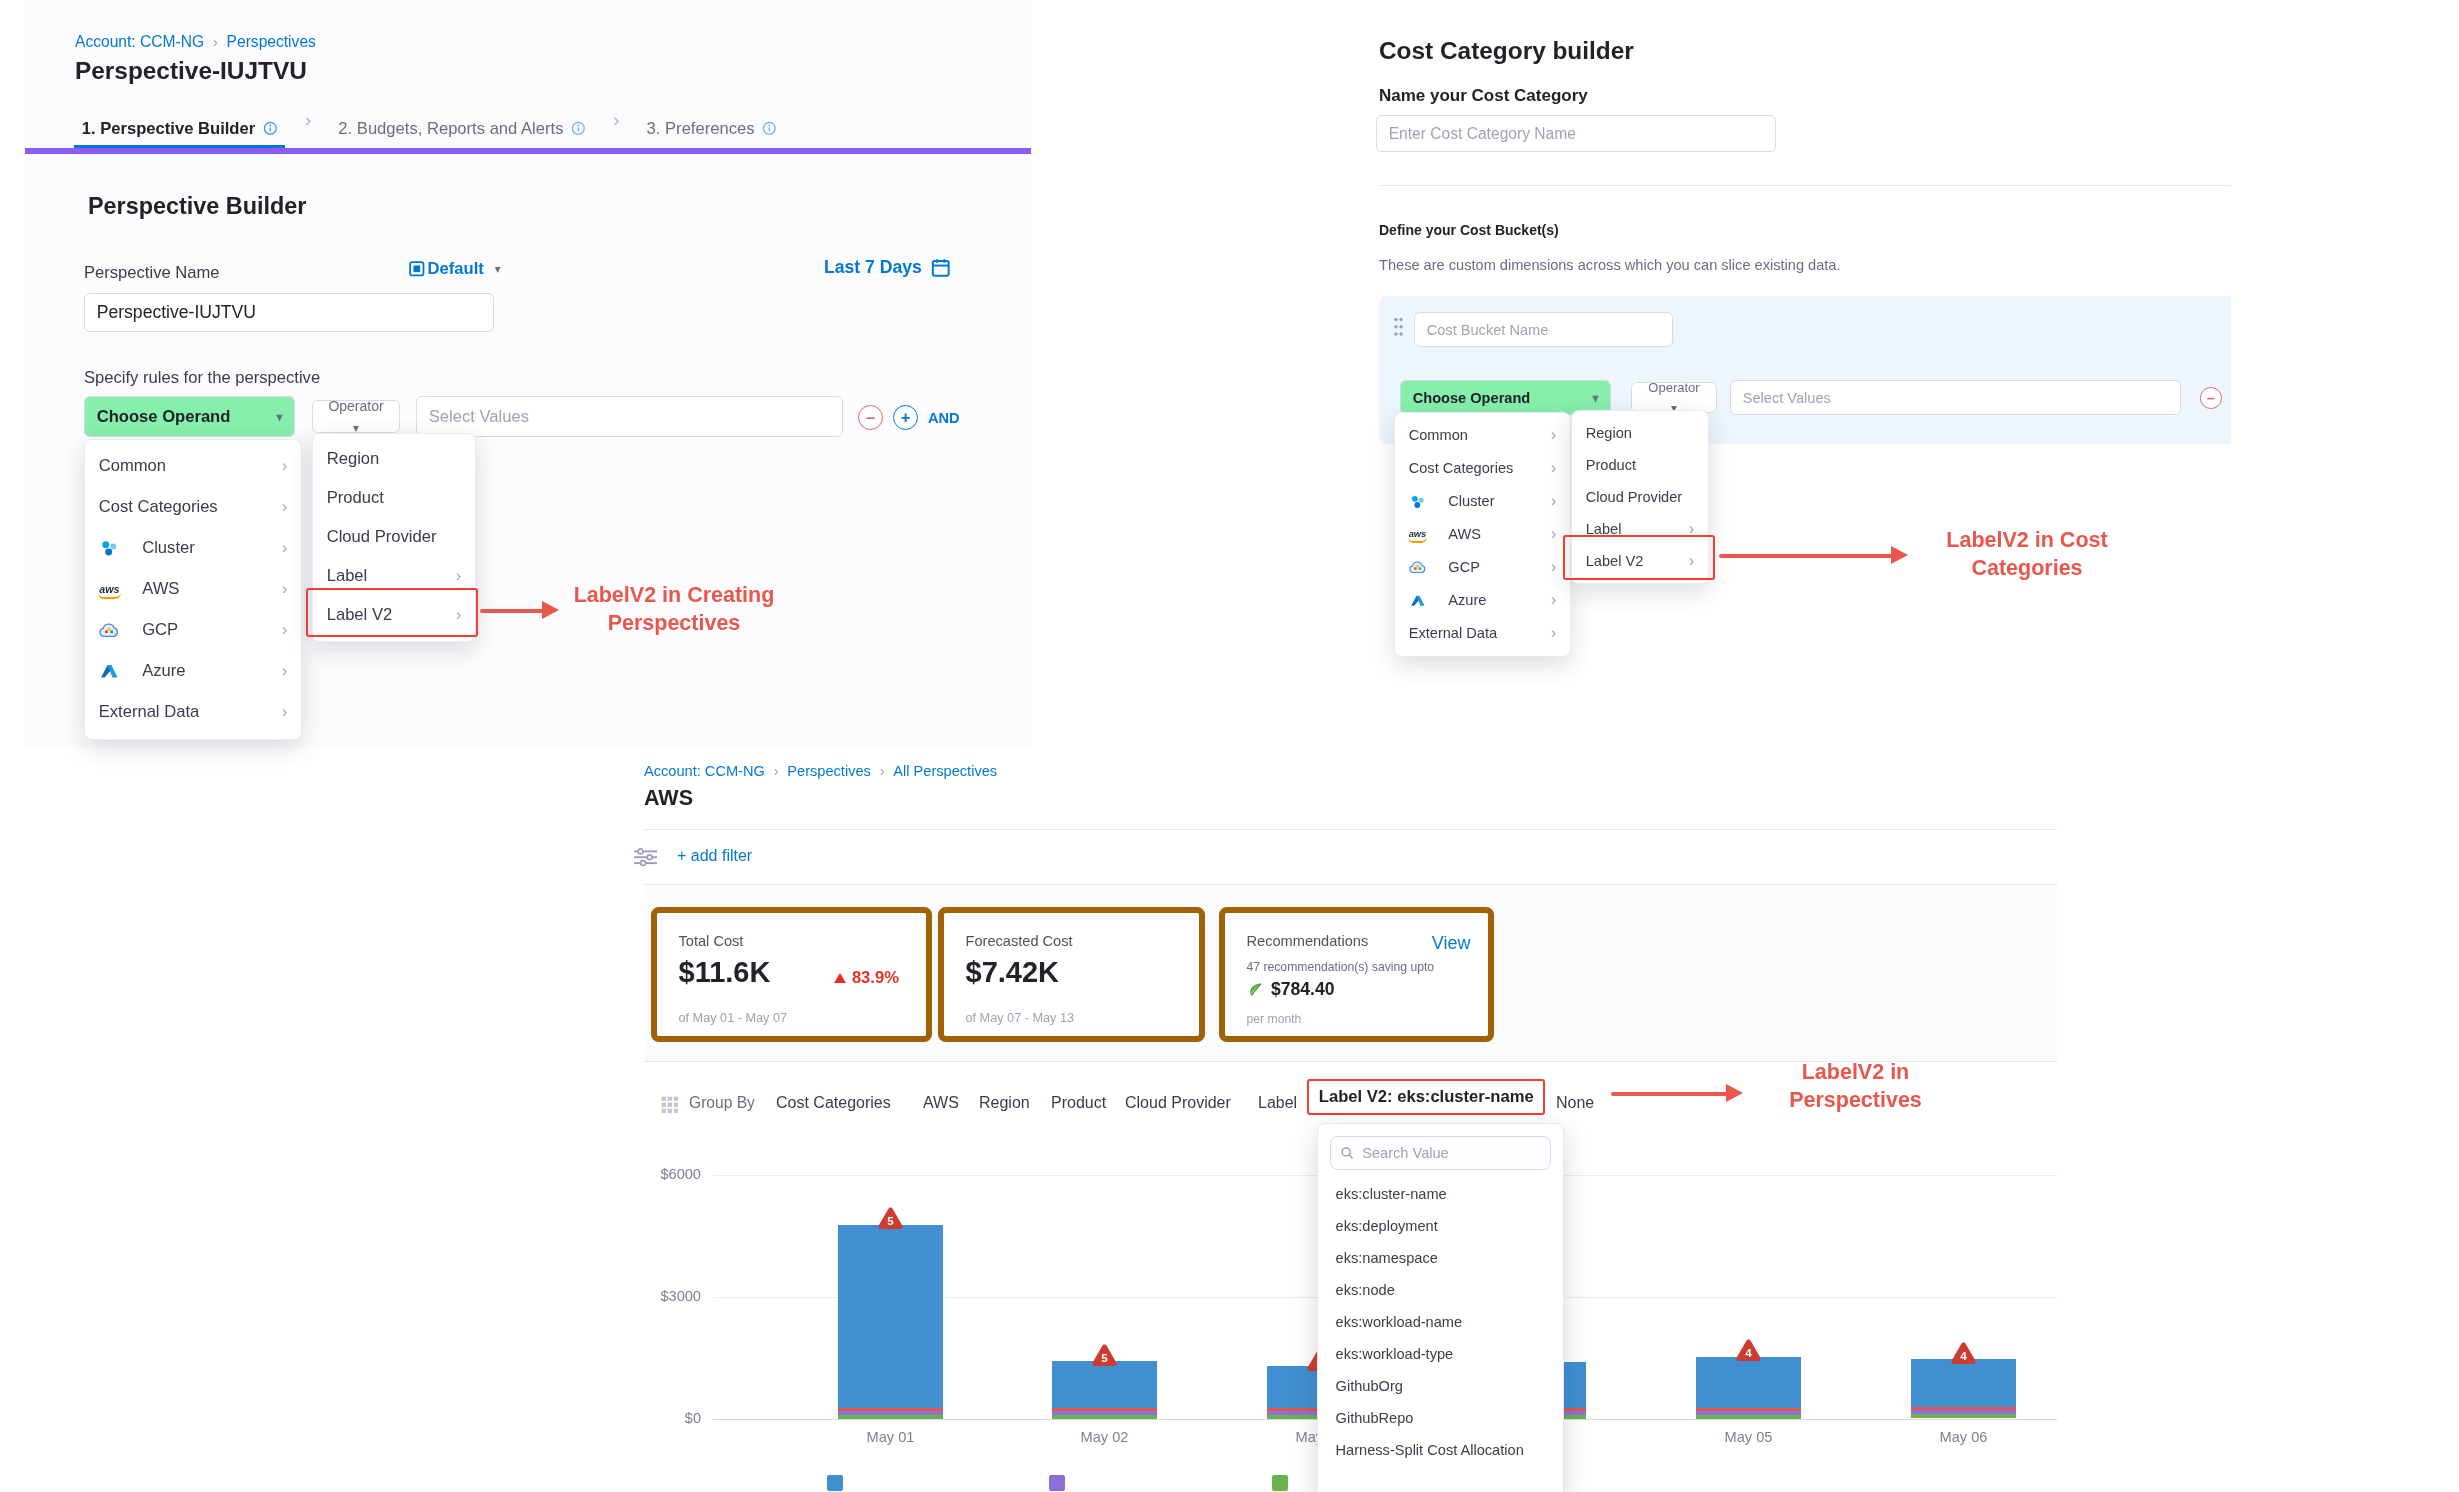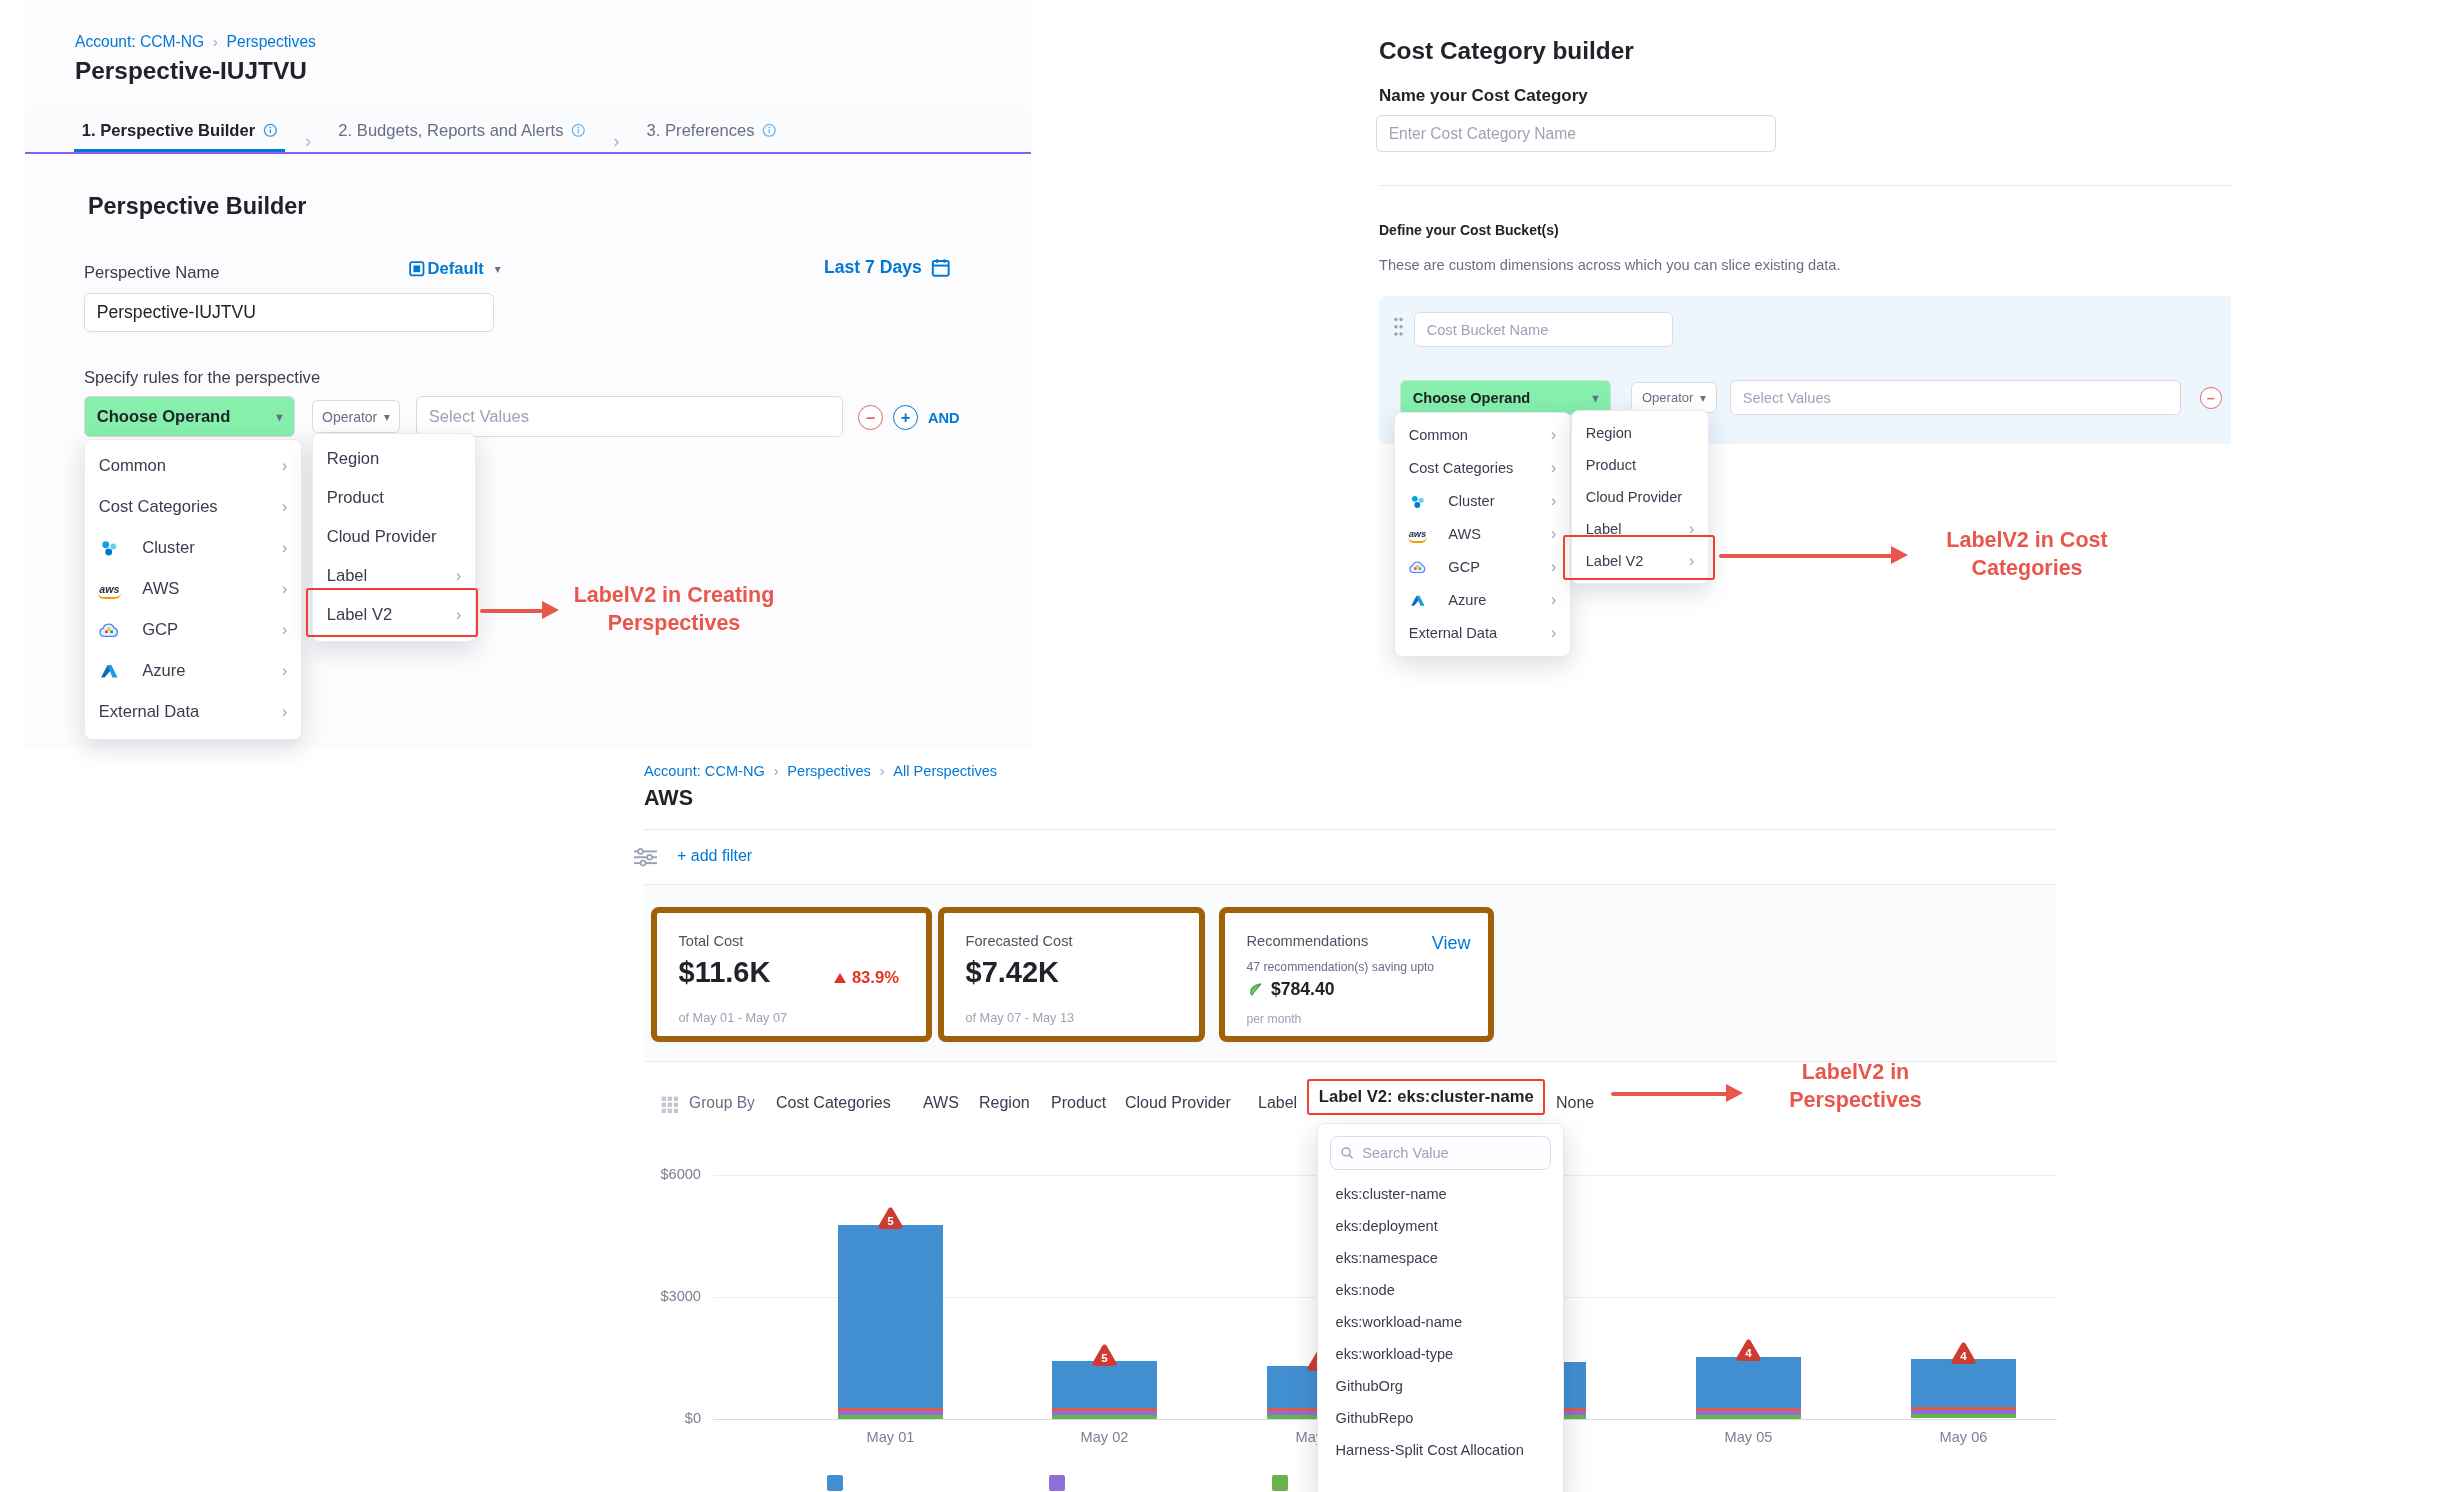--- a/index.html
+++ b/index.html
@@ -3,30 +3,30 @@
 <meta charset="utf-8">
 <style>
   * { margin:0; padding:0; box-sizing:border-box; }
   html,body { width:2460px; height:1492px; background:#fff; font-family:"Liberation Sans",sans-serif; }
   #root { position:absolute; width:2231px; height:1492px; overflow:hidden; background:#fff; color:#22222A; }
   .abs { position:absolute; }
   .link { color:#0278D5; cursor:pointer; text-decoration:none; }
   .bc { font-size:15.6px; display:flex; gap:8.8px; align-items:center; }
   .bc-sep { color:#9BA0B6; font-size:14.6px; }
   .h-bold { font-weight:bold; color:#22222A; }
-  .tabbar { display:flex; align-items:flex-end; border-bottom:2px solid #8b5cf6; background:#FAFBFD; }
+  .tabbar { display:flex; align-items:flex-start; border-bottom:6px solid #8b5cf6; background:#FAFBFD; }
   .tab { display:flex; align-items:center; gap:7.8px; height:100%; padding:0 7.8px; font-size:16.6px; color:#6B6D85; cursor:pointer; }
   .tab.active { color:#22222A; font-weight:bold; box-shadow:inset 0 -2.9px 0 #0278D5; }
   .tab-sep { color:#B0B1C3; margin:0 19.5px; font-size:18.5px; }
   .lbl { color:#3A3B4E; }
   .input { background:#fff; border:1px solid #D9DAE5; border-radius:5.9px; color:#22222A; padding:0 11.7px; font-family:inherit; }
   input.input::placeholder, .search-box input::placeholder { color:#9FA1B5; }
   .select-btn { background:#86efac; border:1px solid #D9DAE5; border-radius:5.9px; display:flex; align-items:center; justify-content:space-between; padding:0 11.7px; color:#22222A; font-weight:600; cursor:pointer; }
   .caret { color:#6B6D85; font-size:11.7px; margin-left:7.8px; }
-  .chip { background:#fff; border:1px solid #D9DAE5; border-radius:5.9px; display:flex; align-items:center; justify-content:center; gap:6.8px; color:#6B6D85; cursor:pointer; }
+  .chip { background:#fff; border:1px solid #D9DAE5; border-radius:5.9px; display:flex; align-items:center; justify-content:center; gap:6.8px; color:#6B6D85; cursor:pointer;flex-direction:column; }
   .circle-btn { border-radius:50%; display:flex; align-items:center; justify-content:center; font-weight:bold; background:#fff; cursor:pointer; }
   .and { color:#0278D5; font-weight:bold; cursor:pointer; }
   .menu { background:#fff; border:1px solid #EAEBF2; border-radius:7.8px; box-shadow:0 7.8px 23.4px rgba(40,41,61,.16); padding:5.9px 0; z-index:5; }
   .menu-item { display:flex; align-items:center; padding:0 13.7px; color:#3A3B4E; gap:22px; cursor:pointer; }
   .menu-item .mi-label { flex:1; white-space:nowrap; }
   .chev { color:#9BA0B6; font-size:15.6px; }
   .menu-a .menu-item { height:41px; font-size:16.6px; }
   .submenu-a .menu-item { height:39px; font-size:16.6px; }
   .menu-b .menu-item { height:33px; font-size:14.6px; }
   .submenu-b .menu-item { height:32px; font-size:14.6px; }

